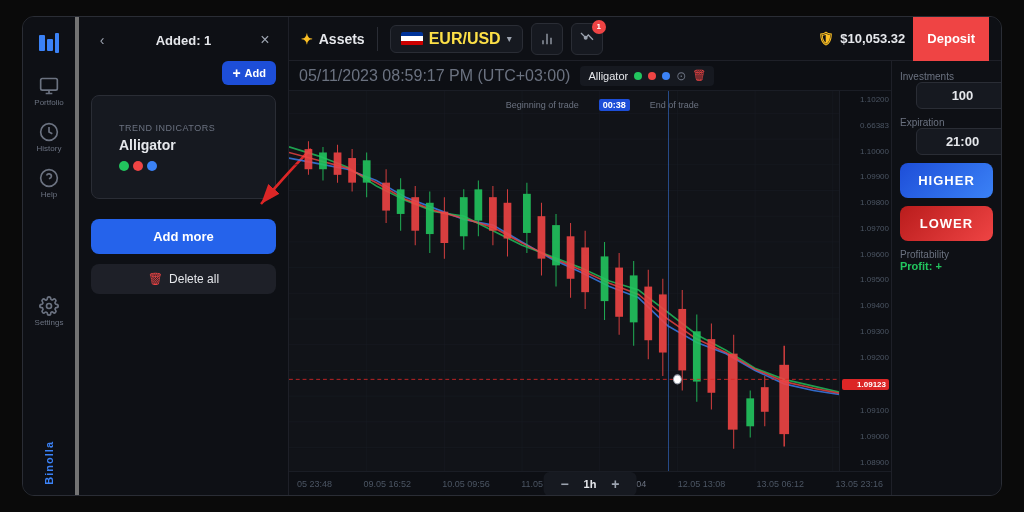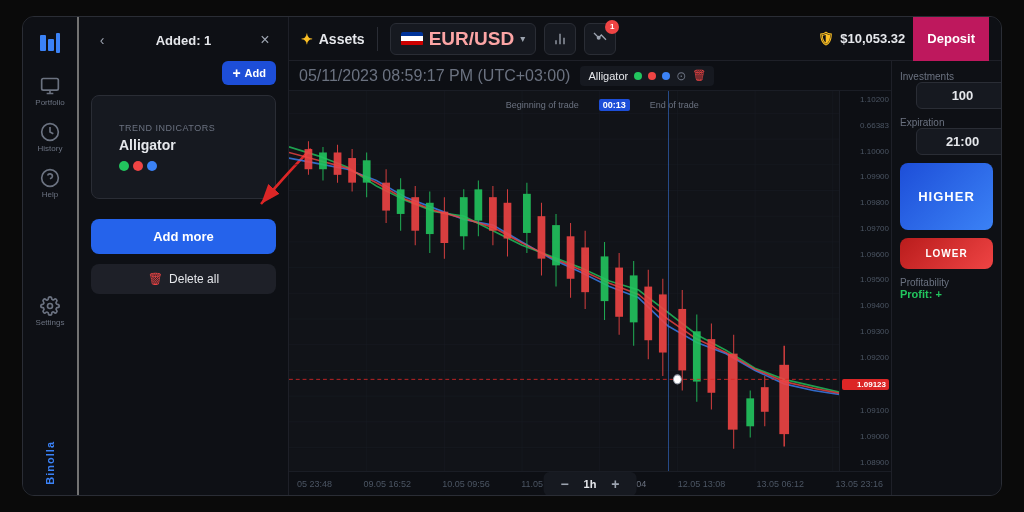--- a/index.html
+++ b/index.html
@@ -23,21 +23,21 @@
       border: 1px solid #2a2d35;
     }
     
     .sidebar-icons {
       width: 56px;
       background: #0e1015;
       display: flex;
       flex-direction: column;
       align-items: center;
       padding: 10px 0;
-      border-right: 2px solid #737373;
+      border-right: 4px solid #737373;
       gap: 2px;
     }
     .sidebar-logo {
       width: 32px;
       height: 32px;
       margin-bottom: 8px;
       display: flex;
       align-items: center;
       justify-content: center;
     }
@@ -212,21 +212,21 @@
     .asset-selector {
       display: flex;
       align-items: center;
       gap: 6px;
       background: #161920;
       border: 1px solid #2a2d35;
       border-radius: 6px;
       padding: 4px 10px;
       cursor: pointer;
     }
-    .asset-name { font-size: 19px; color: #fca5a5; font-weight: 600; }
+    .asset-name { font-size: 16px; color: #fde047; font-weight: 600; }
     .chevron-down { color: #9ca3af; font-size: 10px; }
     .chart-btn {
       width: 32px;
       height: 32px;
       background: #161920;
       border: 1px solid #2a2d35;
       border-radius: 6px;
       display: flex;
       align-items: center;
       justify-content: center;
@@ -253,21 +253,21 @@
     .top-spacer { flex: 1; }
     .balance-display {
       display: flex;
       align-items: center;
       gap: 6px;
       font-size: 13px;
       color: #e5e7eb;
       font-weight: 600;
     }
     .deposit-btn {
-      background: #be185d;
+      background: #ef4444;
       border: none;
       border-radius: 6px;
       padding: 22px 14px;
       color: #fff;
       font-size: 13px;
       font-weight: 700;
       cursor: pointer;
     }
     
     .chart-area {
@@ -350,36 +350,36 @@
       font-size: 13px;
       font-weight: 600;
       text-align: center;
       width: 100%;
       margin-left: 16px;
     }
     .higher-btn {
       background: linear-gradient(135deg, #1d4ed8, #3b82f6);
       border: none;
       border-radius: 8px;
-      padding: 26px 0;
+      padding: 10px 0;
       color: #fff;
       font-size: 13px;
       font-weight: 800;
       cursor: pointer;
       width: 100%;
       text-transform: uppercase;
       letter-spacing: 1px;
     }
     .lower-btn {
       background: linear-gradient(135deg, #b91c1c, #ef4444);
       border: none;
       border-radius: 8px;
       padding: 10px 0;
       color: #fff;
-      font-size: 10px;
+      font-size: 13px;
       font-weight: 800;
       cursor: pointer;
       width: 100%;
       text-transform: uppercase;
       letter-spacing: 1px;
     }
     .profit-value {
       font-size: 11px;
       color: #22c55e;
       font-weight: 700;
@@ -553,21 +553,21 @@
             <span class="ind-delete-icon">🗑</span>
           </div>
         </div>
 
         <div style="flex:1; display:flex; position:relative;">
 
           <div style="flex:1; position:relative; overflow:hidden;">
 
             <div style="position:absolute; top:8px; left:36%; font-size:9px; color:#6b7280; z-index:5; display:flex; gap:20px; align-items:center;">
               <span>Beginning of trade</span>
-              <span style="background:#1d4ed8; color:#fff; padding:1px 4px; border-radius:2px; font-weight:700; font-size:9px;">00:13</span>
+              <span style="background:#1d4ed8; color:#fff; padding:1px 4px; border-radius:2px; font-weight:700; font-size:9px;">00:38</span>
               <span>End of trade</span>
             </div>
 
             <div style="position:absolute; left:63%; top:0; bottom:0; width:1px; background:rgba(59,130,246,0.5); z-index:3;"></div>
 
             <svg class="chart-svg" viewBox="0 0 620 340" preserveAspectRatio="none">
 
               <line x1="0" y1="20" x2="620" y2="20" stroke="#1a1d25" stroke-width="0.5"></line>
               <line x1="0" y1="43" x2="620" y2="43" stroke="#1a1d25" stroke-width="0.5"></line>
               <line x1="0" y1="66" x2="620" y2="66" stroke="#1a1d25" stroke-width="0.5"></line>

